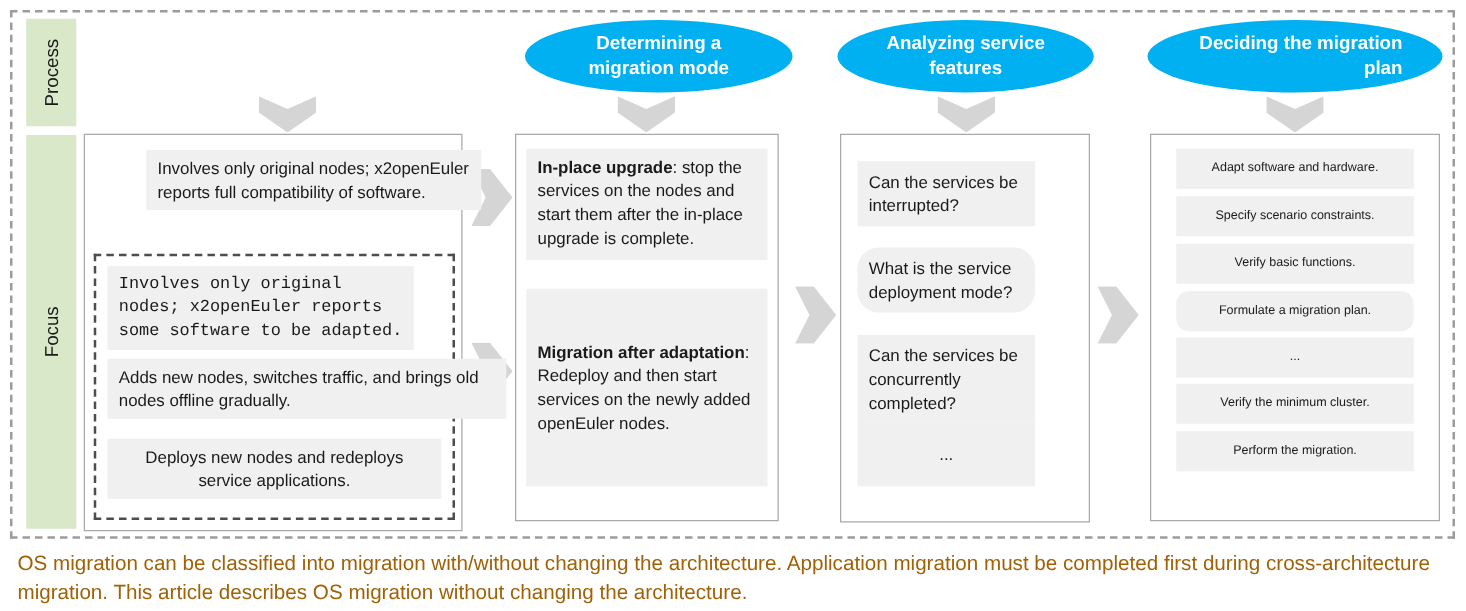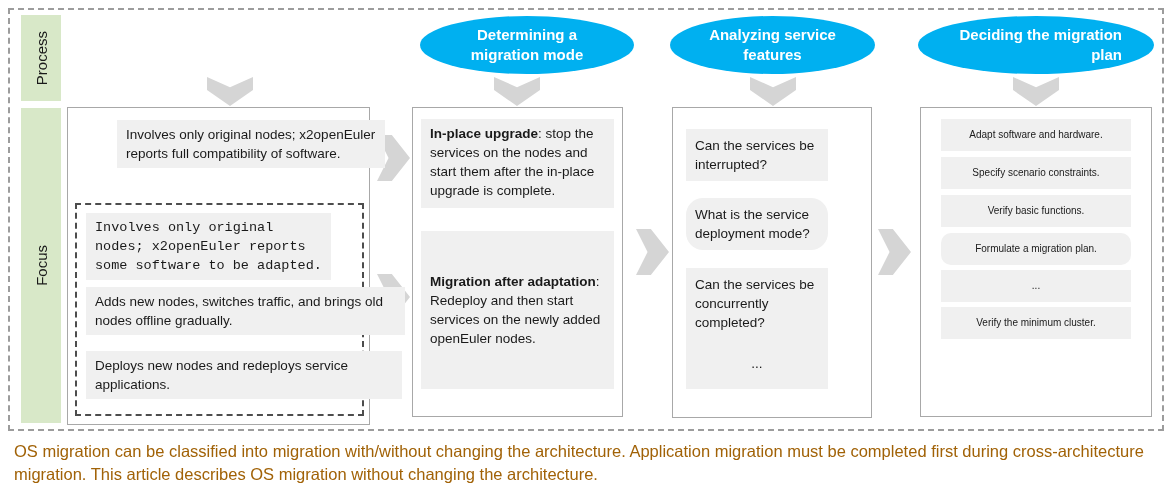--- a/index.html
+++ b/index.html
@@ -45,21 +45,21 @@
 
   .item { position:absolute; background:#f0f0f0; color:#1a1a1a;
           font-size:13.5px; line-height:1.42; padding:5px 9px; box-sizing:border-box; }
 
   
   .i1a { left:17px; top:12px; width:268px;margin-left:32px; }
   .dashedbox { position:absolute; left:7px; top:95px; width:289px; height:213px;
                border:2px dashed #4d4d4d; box-sizing:border-box; }
   .i1b { left:9px;  top:8px;   width:245px;font-family:Liberation Mono, monospace; }
   .i1c { left:9px;  top:82px;  width:319px; }
-  .i1d { left:9px;  top:146px; width:316px; }
+  .i1d { left:9px;  top:146px; width:267px;text-align:center; }
 
   
   .i2a { left:8px; top:11px;  width:193px; min-height:89px; }
   .i2b { left:8px; top:123px; width:193px; height:158px; display:flex; flex-direction:column; justify-content:center; }
 
   
   .i3 { left:13px; width:142px; padding:7px 9px; }
   .i3a { top:21px; }
   .i3b { top:90px;border-radius:17px; }
   .i3c { top:160px; }
@@ -131,17 +131,18 @@
     <div class="item i3 i3d">...</div>
   </div>
 
   <div class="colbox cb4">
     <div class="item i4 r1">Adapt software and hardware.</div>
     <div class="item i4 r2">Specify scenario constraints.</div>
     <div class="item i4 r3">Verify basic functions.</div>
     <div class="item i4 r4">Formulate a migration plan.</div>
     <div class="item i4 r5">...</div>
     <div class="item i4 r6">Verify the minimum cluster.</div>
+    <div class="item i4 r7">Perform the migration.</div>
   </div>
 
   <div class="caption">OS migration can be classified into migration with/without changing the architecture. Application migration must be completed first during cross-architecture migration. This article describes OS migration without changing the architecture.</div>
 
 </div>
 
 </body></html>

